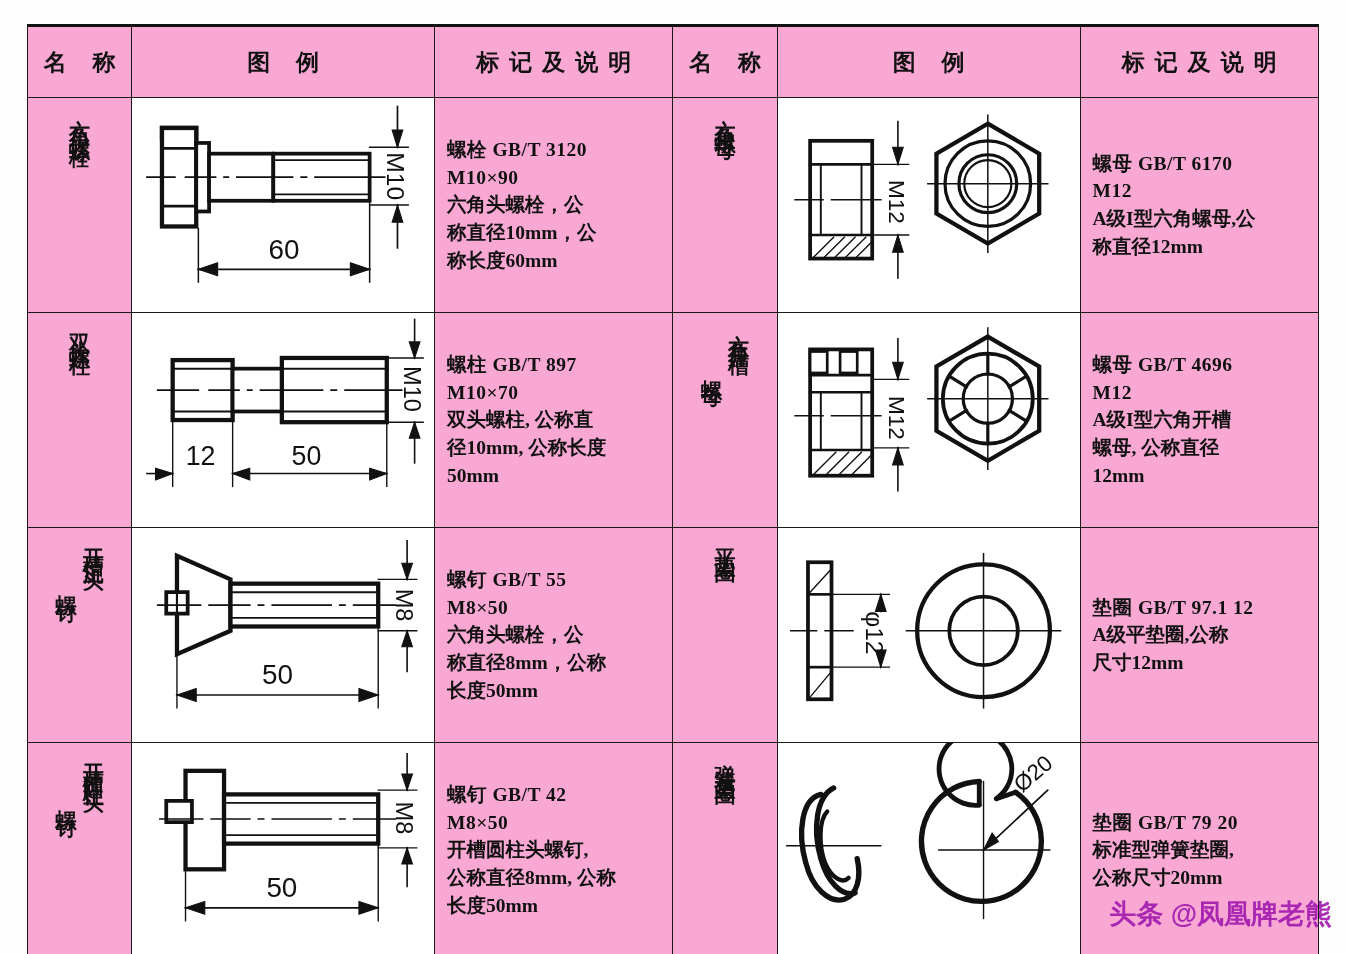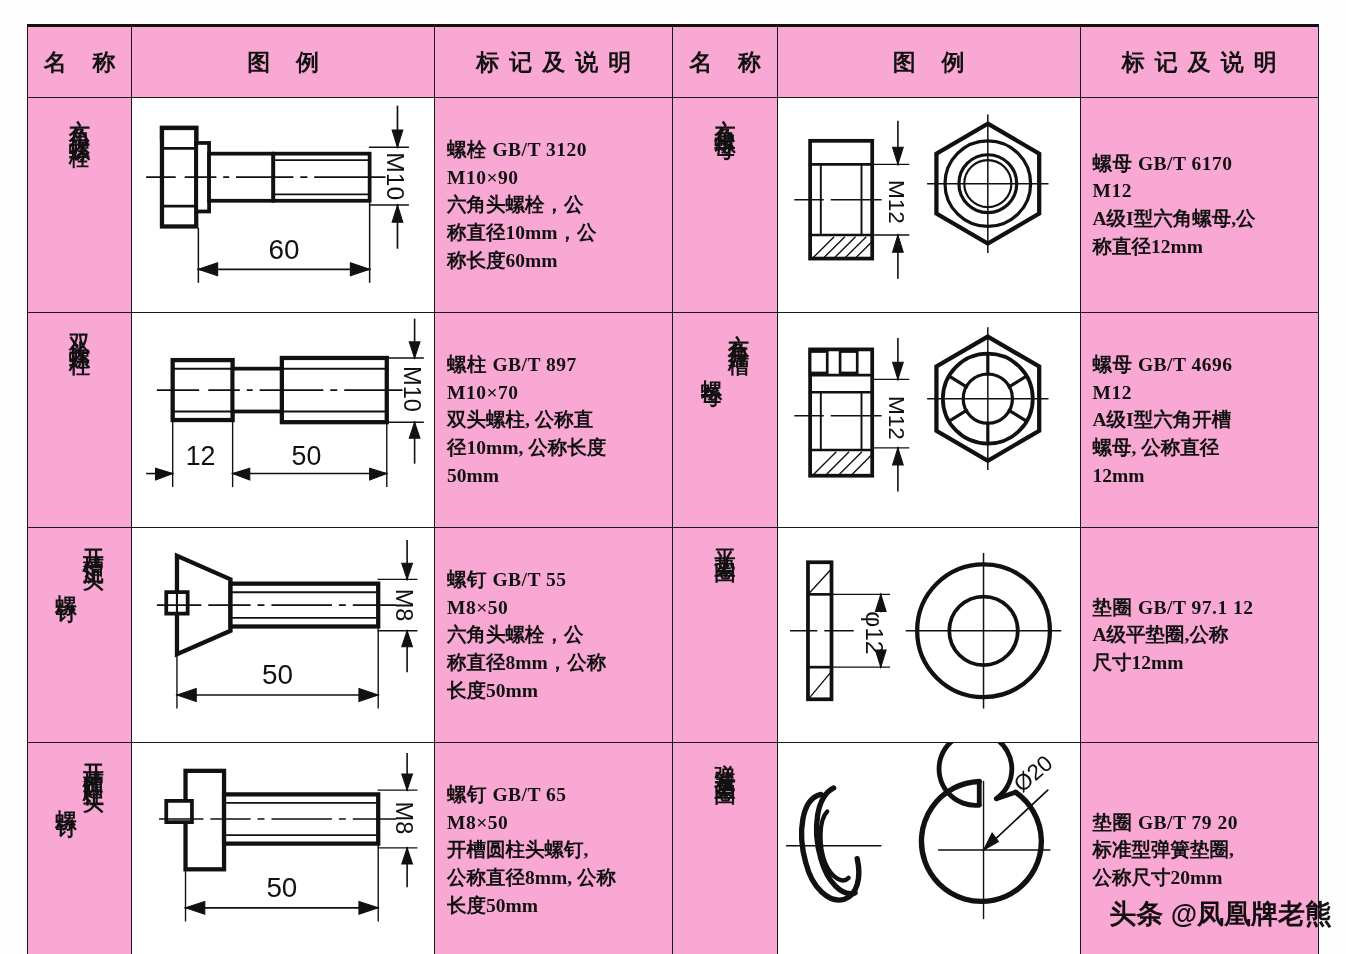--- a/index.html
+++ b/index.html
@@ -62,21 +62,21 @@
   }
   .desc .code{letter-spacing:0.5px;}
 
   
   .figcell{background:#fff;}
   .figbox{width:100%;height:100%;display:block;}
 
   
   .wm{
     position:absolute;right:14px;bottom:22px;
-    font-size:27px;font-weight:bold;color:#000000;
+    font-size:27px;font-weight:bold;color:#a21caf;
     font-family:"Liberation Sans",sans-serif;
     white-space:nowrap;opacity:.92;margin-top:22px;
   }
 </style>
 </head>
 <body>
 
 <div class="sheet">
 
 <table class="spec">
@@ -433,21 +433,21 @@
           <line x1="257" y1="98" x2="257" y2="134" stroke-width="1.5"></line>
           <path d="M257 44 L252 29 L262 29 Z" fill="#111" stroke-width="1"></path>
           <path d="M257 98 L252 113 L262 113 Z" fill="#111" stroke-width="1"></path>
         </g>
         <text x="140" y="144" font-size="26" font-family="Liberation Sans, sans-serif" fill="#111" text-anchor="middle">50</text>
         <text x="247" y="70" font-size="22" font-family="Liberation Sans, sans-serif" fill="#111" text-anchor="middle" transform="rotate(90 247 70)">M8</text>
       </svg>
     </td>
     <td>
       <div class="desc">
-        <div class="code">螺钉 GB/T 65</div>
+        <div class="code">螺钉 GB/T 42</div>
         <div class="code">M8×50</div>
         <div>开槽圆柱头螺钉,</div>
         <div>公称直径8mm, 公称</div>
         <div>长度50mm</div>
       </div>
     </td>
 
     <td class="namecell">
       <div class="vwrap">
         <span class="vtext">弹簧垫圈</span>

